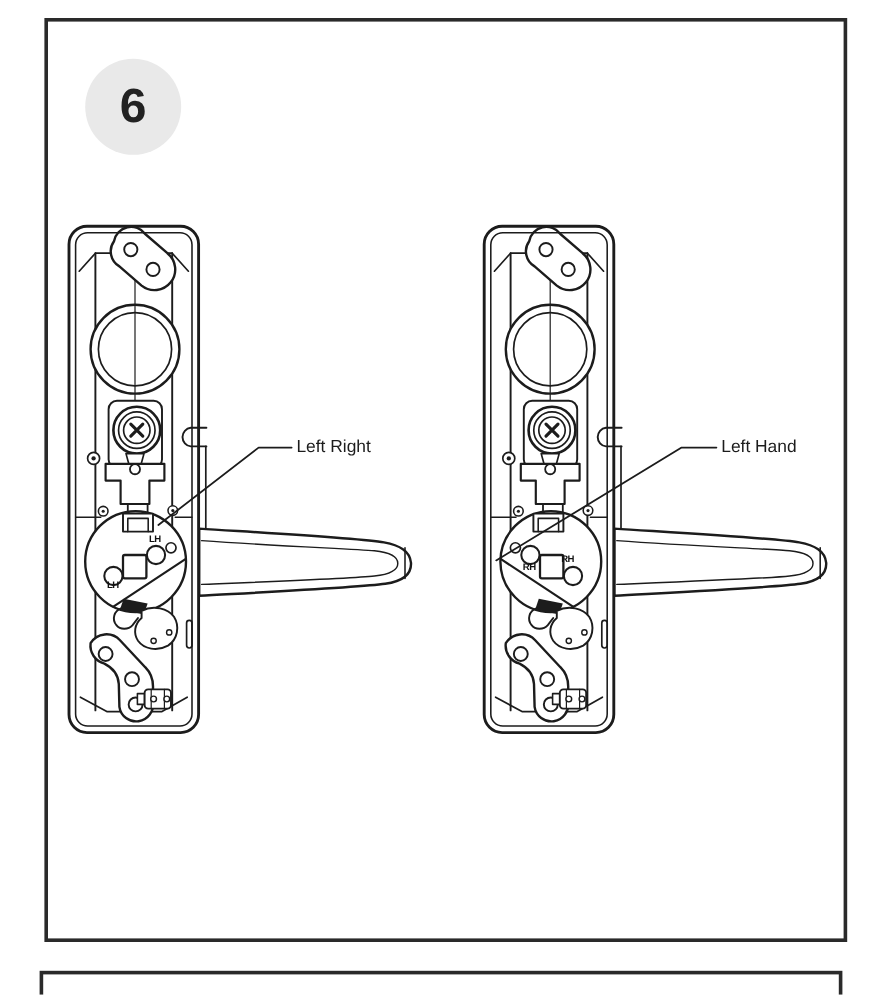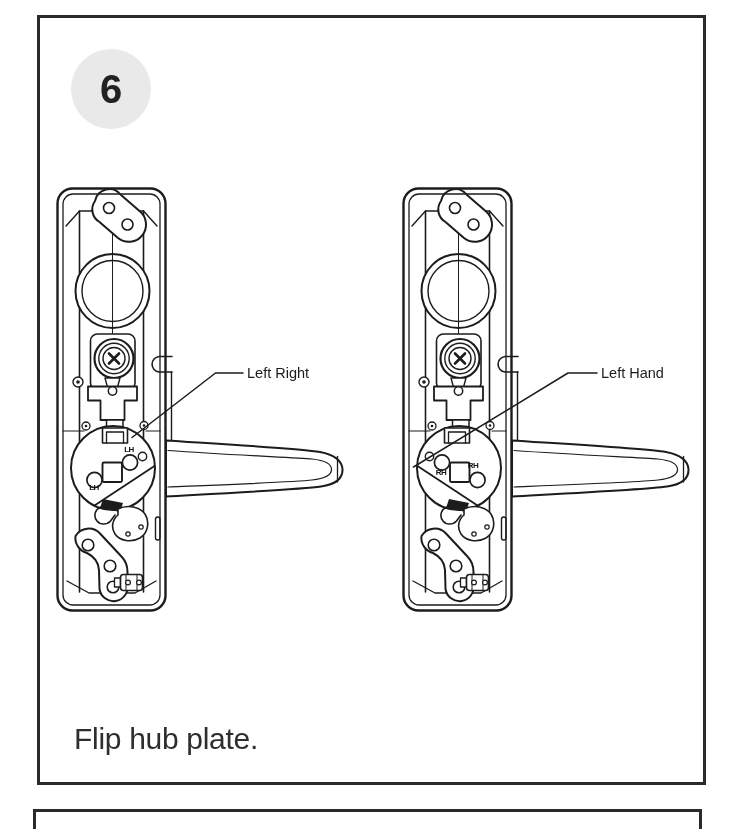--- a/index.html
+++ b/index.html
@@ -142,15 +142,14 @@
   </svg>
 
   <div id="left-hand-label" class="hand-label">Left Right</div>
   <div id="right-hand-label" class="hand-label">Left Hand</div>
 
   <div id="lh-mark-1" class="hub-mark">LH</div>
   <div id="lh-mark-2" class="hub-mark">LH</div>
   <div id="rh-mark-1" class="hub-mark">RH</div>
   <div id="rh-mark-2" class="hub-mark">RH</div>
 
-  <div id="caption">Flip hub plate.</div>
 
 </div>
 
 </body></html>

